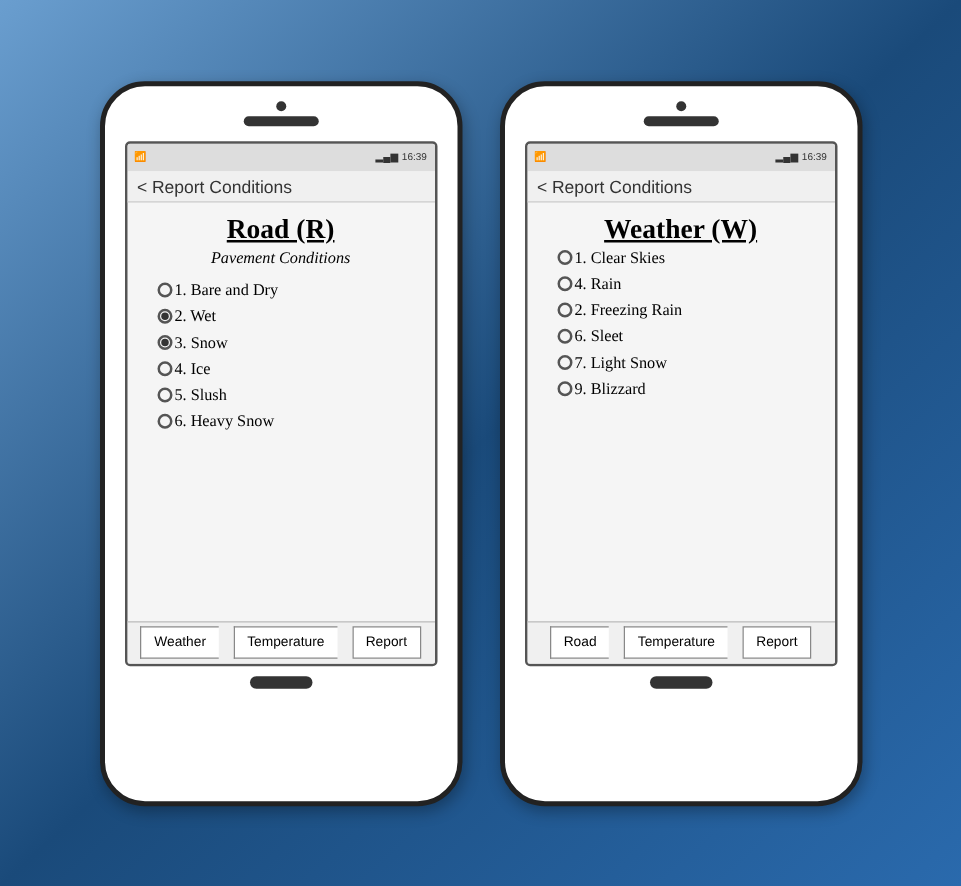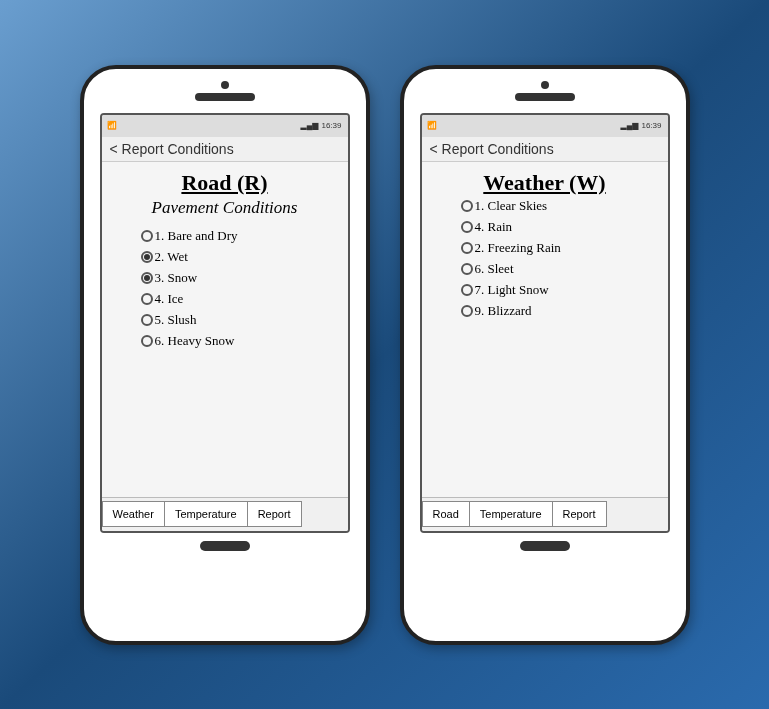--- a/index.html
+++ b/index.html
@@ -90,35 +90,35 @@
       padding: 4px 8px;
       font-size: 14px;
       color: #333;
       background: #f0f0f0;
       border-bottom: 1px solid #ccc;
       flex-shrink: 0;
     }
 
     .screen-content {
       flex: 1;
-      padding: 8px 29px;
+      padding: 8px 14px;
       overflow: hidden;
     }
 
     .screen-title {
       font-size: 22px;
       font-weight: bold;
       text-decoration: underline;
       text-align: center;
       margin-bottom: 2px;
       font-family: serif;
     }
 
     .screen-subtitle {
-      font-size: 17px;
+      font-size: 13px;
       font-style: italic;
       text-align: center;
       margin-bottom: 10px;
       font-family: serif;
     }
 
     .radio-list {
       list-style: none;
       padding-left: 10px;
     }
@@ -151,21 +151,22 @@
       border-radius: 50%;
     }
 
     .tab-bar {
       width: 100%;
       height: 34px;
       background: #f0f0f0;
       border-top: 1px solid #bbb;
       display: flex;
       align-items: center;
-      gap: 0;
+      justify-content: center;
+      gap: 12px;
       flex-shrink: 0;
     }
 
     .tab-btn {
       height: 26px;
       padding: 0 10px;
       font-size: 11px;
       border: 1px solid #888;
       background: #fff;
       cursor: pointer;

